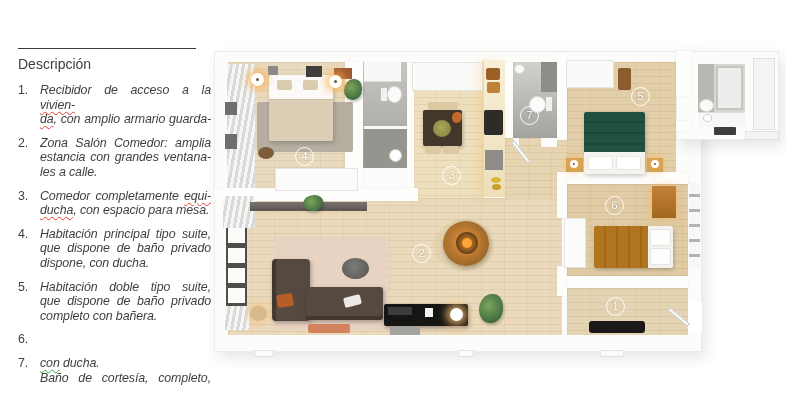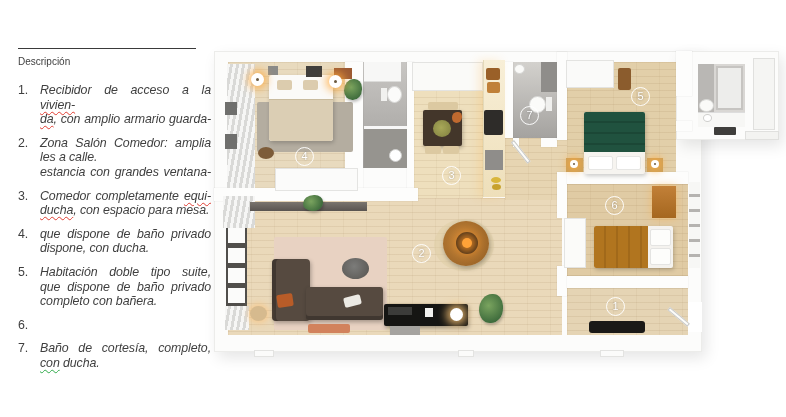--- a/index.html
+++ b/index.html
@@ -1,20 +1,20 @@
 <!DOCTYPE html>
 <html><head>
 <meta charset="utf-8">
 <style>
   html,body{margin:0;padding:0;background:#fff;}
   .page{position:relative;width:786px;height:417px;background:#fff;overflow:hidden;
         font-family:"Liberation Sans",sans-serif;}
   
   .rule{position:absolute;left:18px;top:48px;width:178px;border-top:1.6px solid #3a3a3a;}
-  .desc-title{position:absolute;left:18px;top:56px;font-size:10px;color:#3e3e3e;font-weight:400;margin:0;}
+  .desc-title{position:absolute;left:18px;top:56px;font-size:14px;color:#3e3e3e;font-weight:400;margin:0;}
   .desc-list{position:absolute;left:18px;top:83px;width:193px;color:#3f3f3f;font-size:12.4px;line-height:14.6px;letter-spacing:-0.1px;}
   .item{display:flex;margin-bottom:9px;}
   .item .num{width:22px;flex:0 0 22px;}
   .item .body{flex:1;font-style:italic;}
   .line{text-align:left;}
   .line.jl{text-align:justify;text-align-last:justify;}
   .m-red{text-decoration:underline;text-decoration-style:wavy;text-decoration-color:#e03c31;text-decoration-thickness:1px;text-underline-offset:2px;}
   .m-green{text-decoration:underline;text-decoration-style:wavy;text-decoration-color:#2faa4a;text-decoration-thickness:1px;text-underline-offset:2px;}
   
   .plan *{position:absolute;box-sizing:border-box;}
@@ -47,54 +47,55 @@
           <span class="num">1.</span>
           <div class="body">
             <div class="line jl"><span>Recibidor de acceso a la </span><span class="m-red">vivien-</span></div>
             <div class="line jl"><span class="m-red">da</span><span>, con amplio armario guarda-</span></div>
           </div>
         </div>
         <div class="item">
           <span class="num">2.</span>
           <div class="body">
             <div class="line jl"><span>Zona Salón  Comedor: amplia</span></div>
+            <div class="line jl"><span>estancia con grandes ventana-</span></div>
             <div class="line"><span>les a calle.</span></div>
-            <div class="line jl"><span>estancia con grandes ventana-</span></div>
           </div>
         </div>
         <div class="item">
           <span class="num">3.</span>
           <div class="body">
             <div class="line jl"><span>Comedor completamente </span><span class="m-red">equi-</span></div>
             <div class="line"><span class="m-red">ducha</span><span>, con espacio para mesa.</span></div>
           </div>
         </div>
         <div class="item">
           <span class="num">4.</span>
           <div class="body">
+            <div class="line jl"><span>Habitación principal tipo suite,</span></div>
             <div class="line jl"><span>que dispone de baño privado</span></div>
             <div class="line"><span>dispone, con ducha.</span></div>
           </div>
         </div>
         <div class="item">
           <span class="num">5.</span>
           <div class="body">
             <div class="line jl"><span>Habitación doble tipo suite,</span></div>
             <div class="line jl"><span>que dispone de baño privado</span></div>
             <div class="line"><span>completo con bañera.</span></div>
           </div>
         </div>
         <div class="item">
           <span class="num">6.</span>
         </div>
         <div class="item">
           <span class="num">7.</span>
           <div class="body">
+            <div class="line"><span class="m-green">con</span><span> ducha.</span></div>
             <div class="line jl"><span>Baño de cortesía, completo,</span></div>
-            <div class="line"><span class="m-green">con</span><span> ducha.</span></div>
           </div>
         </div>
       </div>
   </aside>
 
   <div class="plan">
 
     <div class="bldg" style="left:214px;top:51px;width:488px;height:301px"></div>
     <div class="bldg" style="left:676px;top:51px;width:103px;height:89px"></div>
     <div class="tab" style="left:254px;top:350px;width:20px;height:7px"></div>

